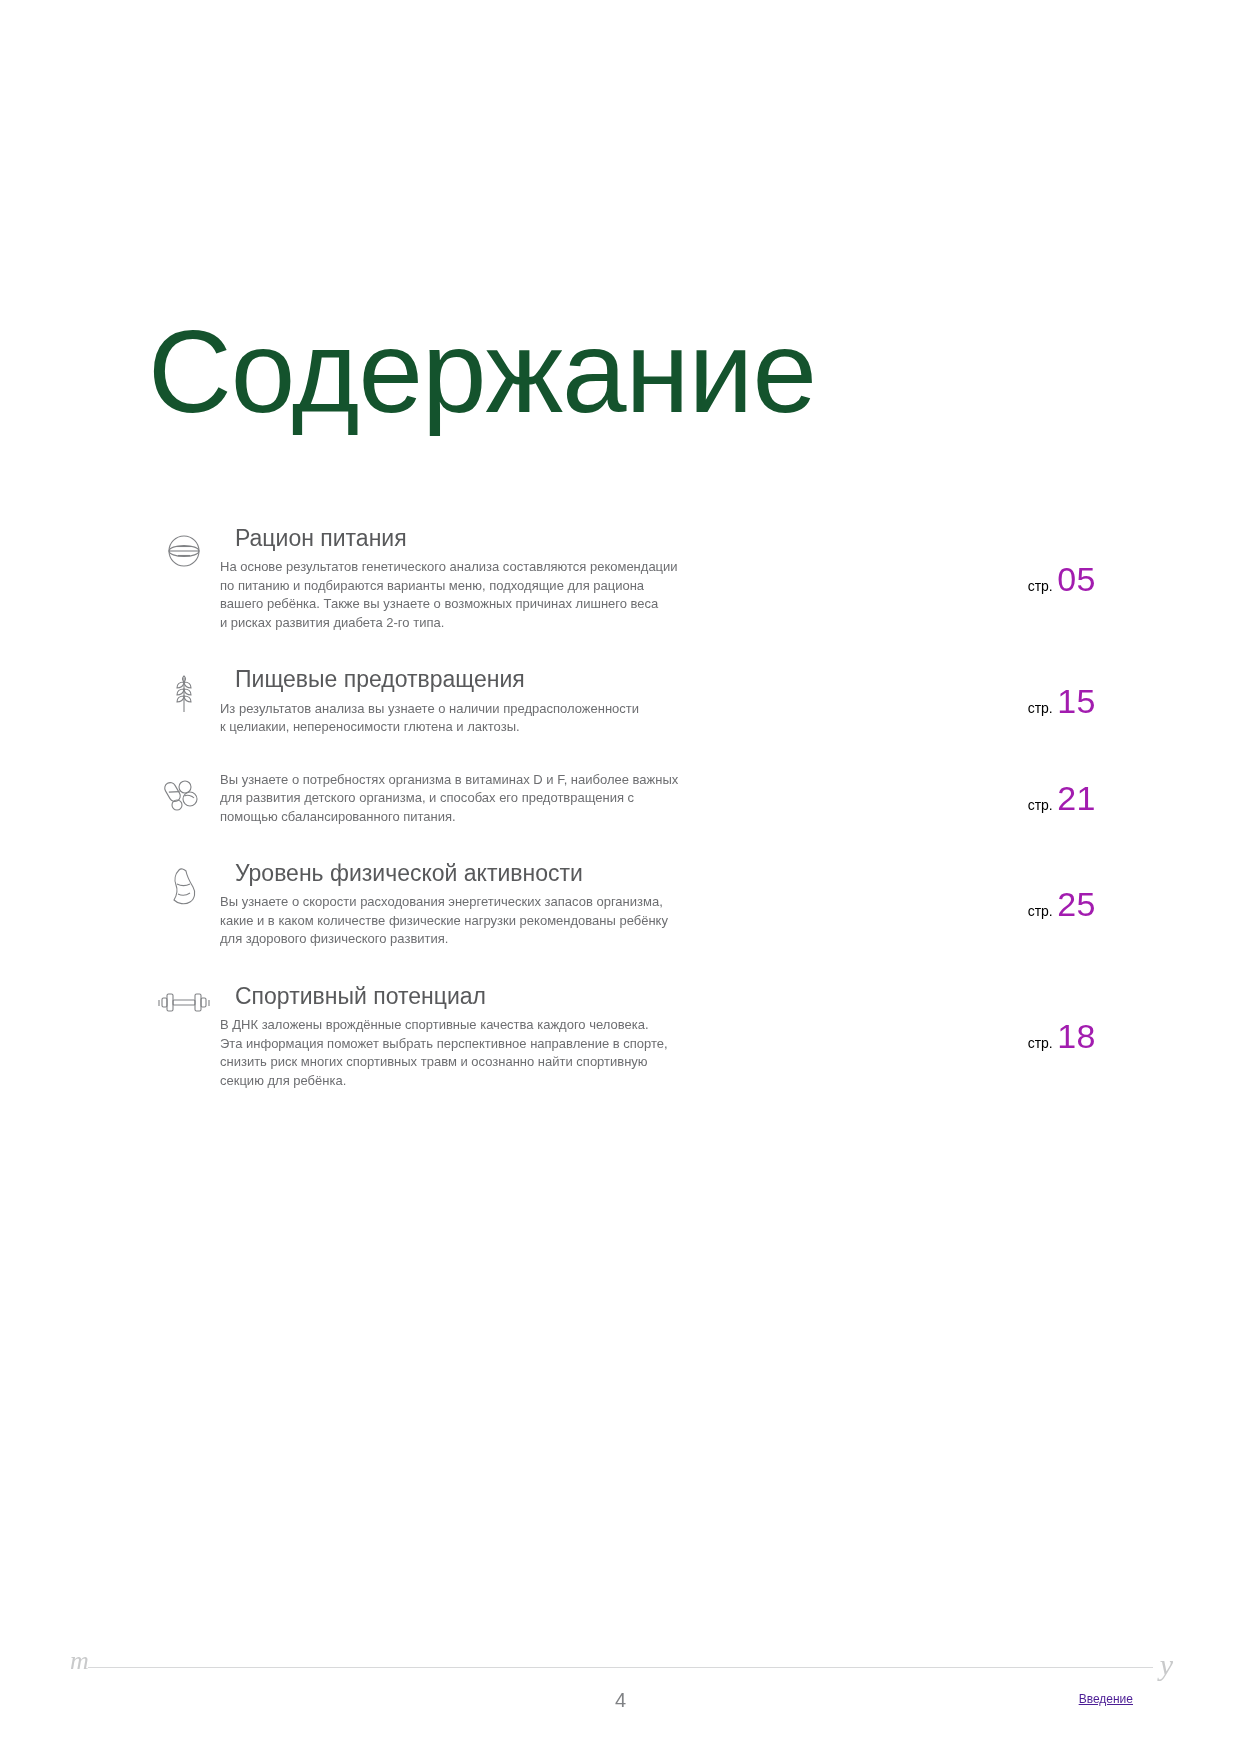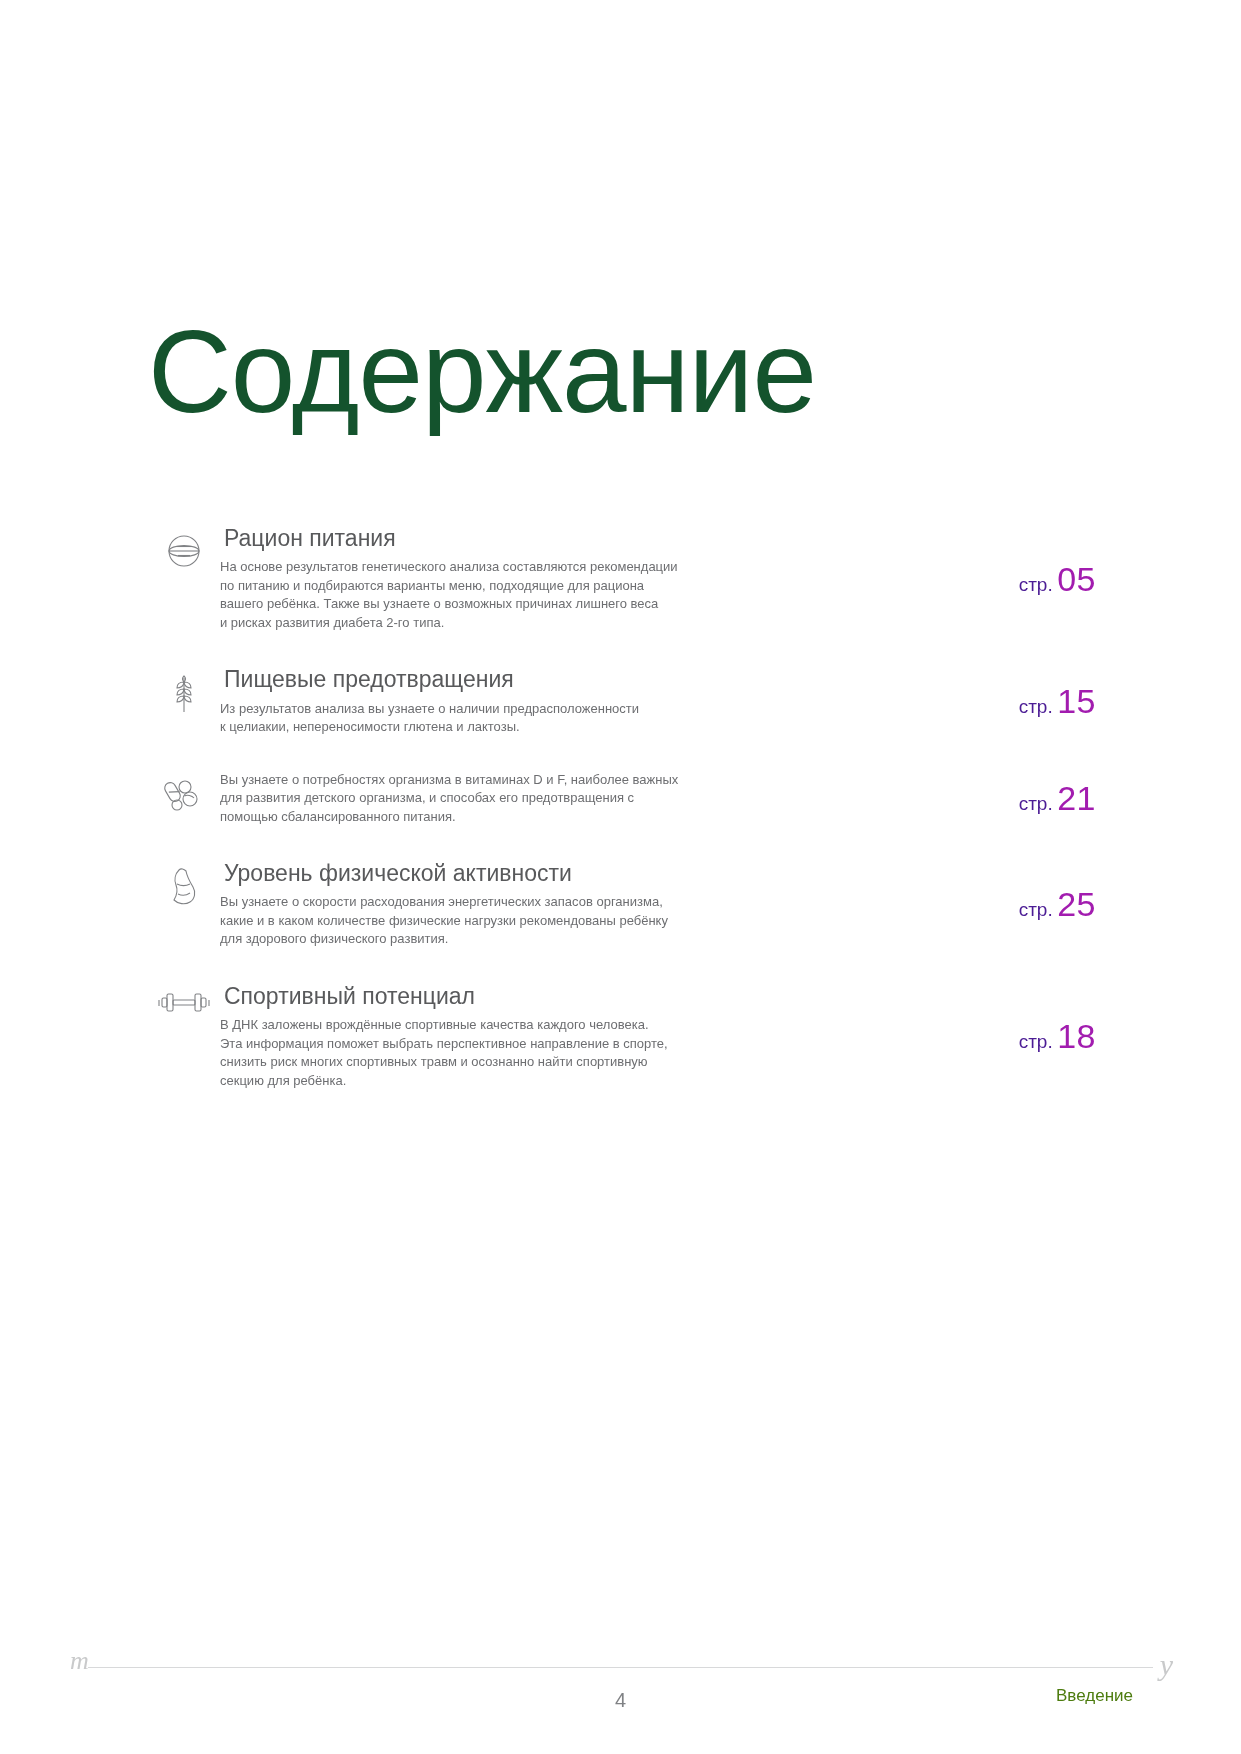--- a/index.html
+++ b/index.html
@@ -62,21 +62,21 @@
 
   .text-cell {
     flex: 1;
     padding-right: 10px;
   }
 
   .item-title {
     font-size: 23px;
     font-weight: 400;
     color: #58595b;
-    margin: 0 0 7px 4px;
+    margin: 0 0 7px 15px;
     line-height: 1.15;
   }
 
   .item-desc {
     font-size: 13px;
     line-height: 1.42;
     color: #6d6e71;
     margin: 0;
     max-width: 520px;
     white-space: pre-line;
@@ -85,22 +85,22 @@
   .page-cell {
     position: absolute;
     right: -148px;
     width: 230px;
     text-align: right;
     color: #8c8d8f;
     font-weight: 300;
     white-space: nowrap;
   }
   .page-cell .lbl {
-    font-size: 19px;
-    color: #4c1d95;
+    font-size: 14px;
+    color: #000000;
   }
   .page-cell .num {
     font-size: 34px;
     color: #a21caf;
     letter-spacing: 0.5px;
   }
 
   
   .toc-item .page-cell { top: 50%; transform: translateY(-50%); }
 
@@ -140,22 +140,23 @@
     bottom: 42px;
     text-align: center;
     color: #808285;
     font-size: 20px;
     font-weight: 300;
   }
   .footer-section {
     position: absolute;
     right: 108px;
     bottom: 48px;
-    color: #4d7c0f;
-    font-size: 17px;
+    color: #4c1d95;
+    font-size: 12px;
+    text-decoration: underline;
   }
 </style>
 </head>
 <body>
 
 <div class="page">
 
   <h1 class="title">Содержание</h1>
 
   <div class="toc">

